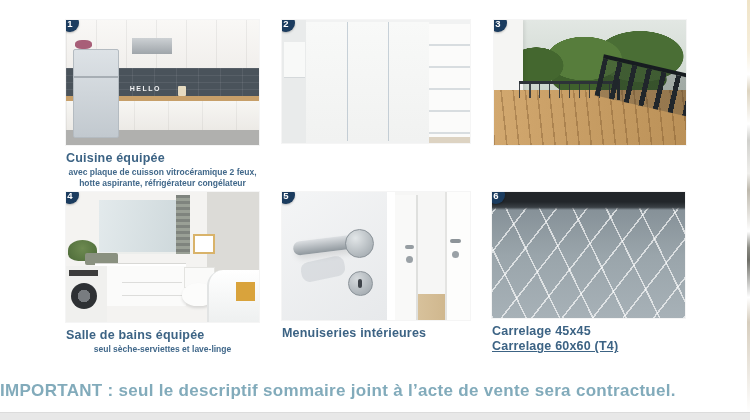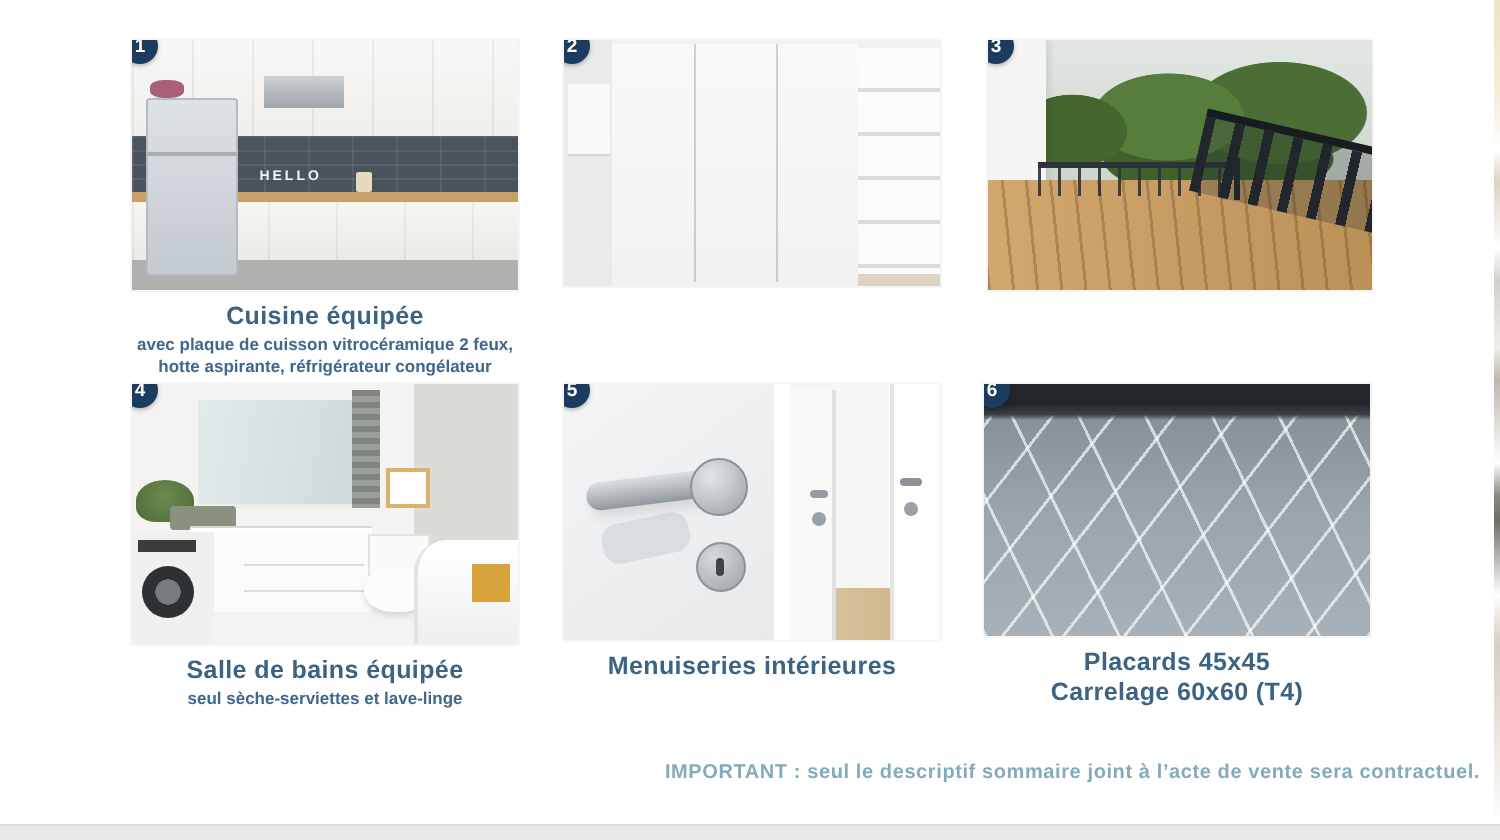--- a/index.html
+++ b/index.html
@@ -7,28 +7,28 @@
        font-family:"Liberation Sans",sans-serif;}
   #page{position:relative;width:750px;height:420px;background:#ffffff;}
   .abs{position:absolute;}
   .card{position:absolute;}
   .ph{position:relative;width:100%;overflow:hidden;background:#efedea;
       box-shadow:0 0 0 1px rgba(0,0,0,0.04);}
   .badge{position:absolute;left:-5px;top:-6px;width:18px;height:18px;border-radius:50%;
          background:#1b3c5f;color:#ffffff;font-size:9.5px;font-weight:bold;
          display:flex;align-items:center;justify-content:center;z-index:5;
          box-shadow:0 1px 2px rgba(0,0,0,0.25);}
-  .card-title{margin-top:6px;text-align:center;color:#3c6384;font-weight:bold;
+  .card-title{margin-top:6px;text-align:left;color:#3c6384;font-weight:bold;
               font-size:12.5px;letter-spacing:0.2px;line-height:1.15;}
   .card-sub{margin-top:2px;text-align:center;color:#41688a;font-weight:bold;
             font-size:8.5px;line-height:1.3;}
   .hello{position:absolute;left:33%;bottom:14%;color:rgba(255,255,255,0.92);
          font-size:7px;font-weight:bold;letter-spacing:1.5px;}
-  #important-note{position:absolute;left:0;right:10px;top:381px;text-align:right;
-                  color:#82abbb;font-weight:bold;font-size:10px;letter-spacing:0.3px;}
+  #important-note{position:absolute;left:0;right:10px;top:381px;text-align:left;
+                  color:#82abbb;font-weight:bold;font-size:17px;letter-spacing:0.3px;}
   #bottom-strip{position:absolute;left:0;right:0;bottom:0;height:7px;background:#e8e8e8;
                 border-top:1px solid #dcdcdc;}
   #edge-strip{position:absolute;right:0;top:0;bottom:7px;width:3px;
               background:linear-gradient(180deg,#efe3c6 0%,#f6eedb 12%,#ffffff 18%,
                 #ddd4c0 22%,#ffffff 30%,#d0d0cc 34%,#f0efec 42%,#bdb8ac 46%,
                 #ffffff 56%,#8a8a82 60%,#6f6f68 63%,#ffffff 72%,#d6cdbd 78%,#ffffff 100%);}
 </style>
 </head>
 <body>
 
@@ -135,22 +135,22 @@
     </div>
     <div class="card-title">Menuiseries intérieures</div>
   </div>
 
   <div class="card" style="left:492px;top:192px;width:193px;">
     <div class="ph" style="height:126px;background:#98a2a9;">
       <div class="abs" style="left:0;top:10%;right:0;bottom:0;background:repeating-linear-gradient(64deg,rgba(255,255,255,.65) 0 1.5px,transparent 1.5px 30px),repeating-linear-gradient(-52deg,rgba(255,255,255,.65) 0 1.5px,transparent 1.5px 24px),linear-gradient(180deg,#848f96,#9aa5ab 45%,#a7b1b7);"></div>
       <div class="abs" style="left:0;top:0;right:0;height:14%;background:linear-gradient(180deg,#22262a 0 55%,#3a4045 85%,rgba(58,64,69,0) 100%);"></div>
       <div class="badge">6</div>
     </div>
-    <div class="card-title">Placards 45x45</div>
-    <div class="card-title" style="margin-top:1px;">Carrelage 60x60 (T4)</div>
+    <div class="card-title">Carrelage 45x45</div>
+    <div class="card-title" style="margin-top:1px;text-decoration:underline;">Carrelage 60x60 (T4)</div>
   </div>
 
   <div id="important-note">IMPORTANT : seul le descriptif sommaire joint à l’acte de vente sera contractuel.</div>
 
   <div id="edge-strip"></div>
   <div id="bottom-strip"></div>
 
 </div>
 
 </body></html>

